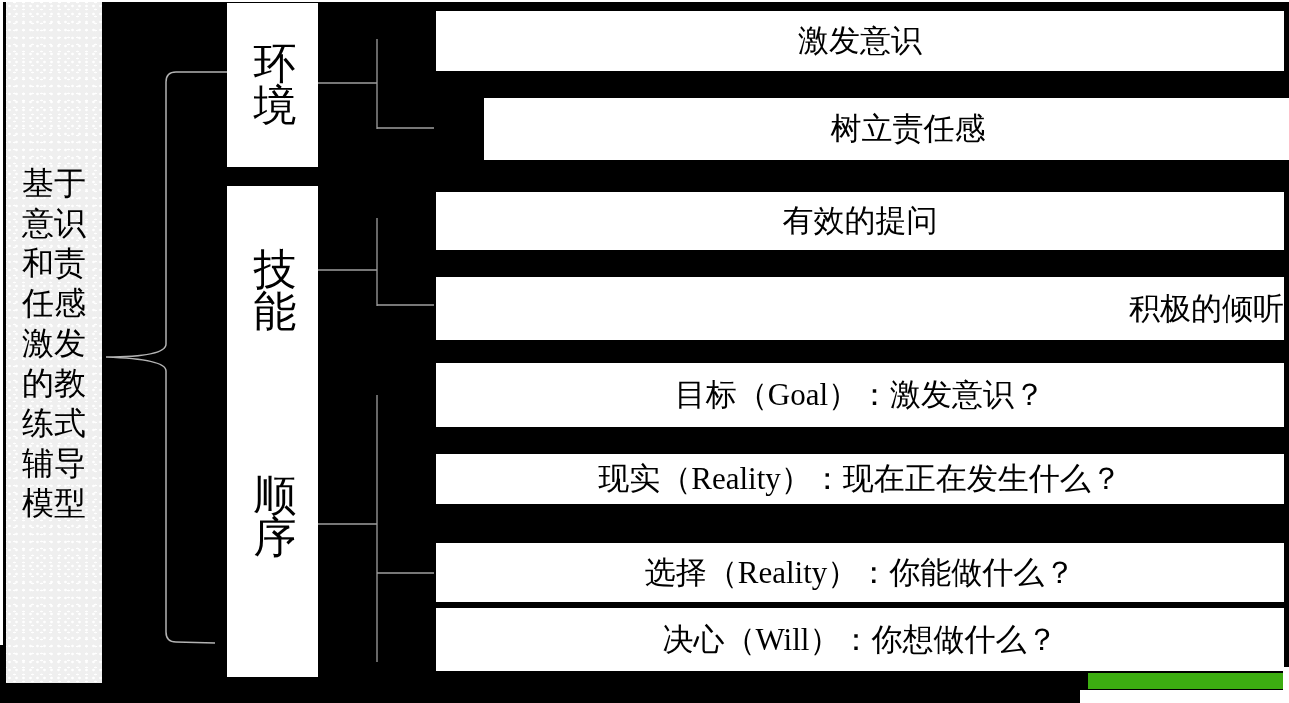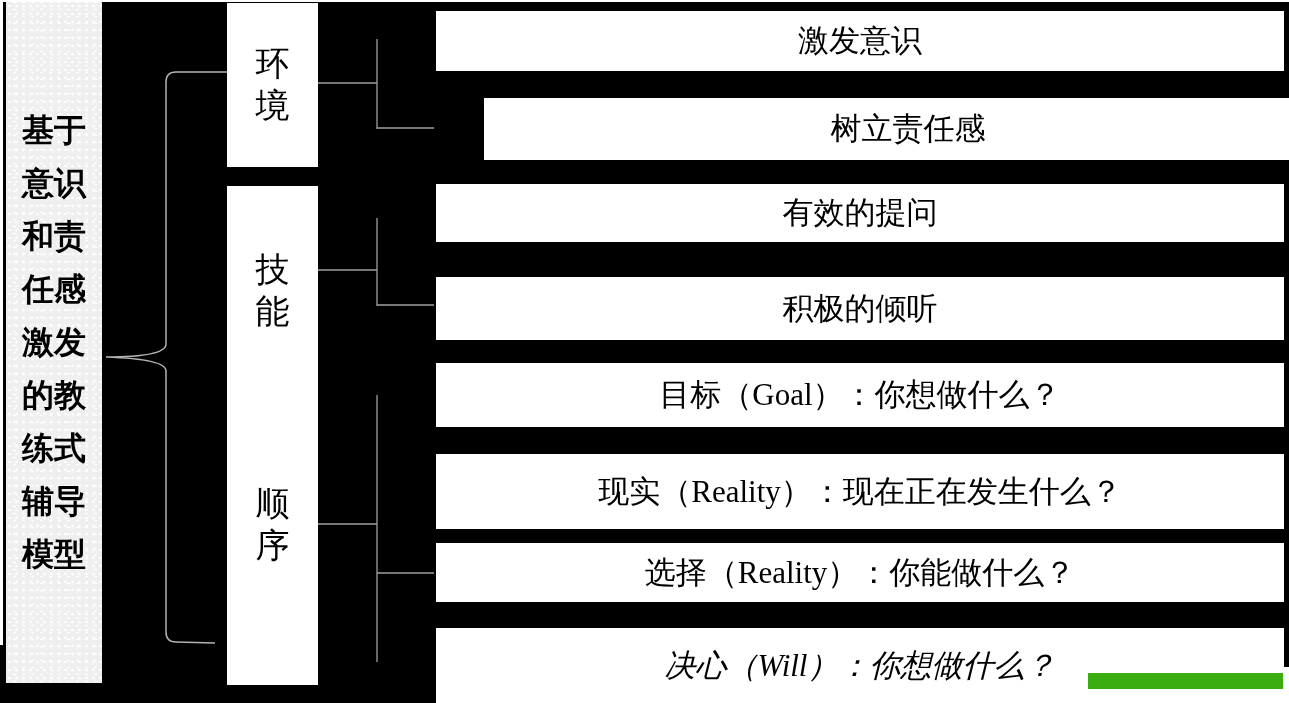--- a/index.html
+++ b/index.html
@@ -15,30 +15,30 @@
     left:6px;top:2px;width:96px;height:681px;
     background-color:#efefef;
     background-image:
       radial-gradient(#ffffff 1px, rgba(255,255,255,0) 1.4px),
       radial-gradient(#ffffff 1px, rgba(255,255,255,0) 1.4px);
     background-size:7px 8px,9px 7px;
     background-position:0 0,4px 4px;
     display:flex;align-items:center;justify-content:center;
   }
   .root-label{
-    width:66px;font-size:32px;line-height:53px;
-    word-break:break-all;text-align:center;font-weight:bold;
+    width:66px;font-size:32px;line-height:40px;
+    word-break:break-all;text-align:center;
   }
   
   .cat-box{
     left:227px;width:91px;background:#fff;
     display:flex;align-items:center;justify-content:center;
   }
   .cat-label{
-    width:38px;font-size:34px;line-height:42px;
+    width:38px;font-size:43px;line-height:42px;
     word-break:break-all;text-align:center;
   }
   
   .leaf-row{
     left:436px;width:848px;background:#fff;
     display:flex;align-items:center;justify-content:center;
   }
   .leaf-label{font-size:31px;white-space:nowrap;}
   
   svg.lines{left:0;top:0;}
@@ -65,44 +65,44 @@
 <div class="abs root-box">
   <div class="root-label">基于意识和责任感激发的教练式辅导模型</div>
 </div>
 
 <div class="abs cat-box" style="top:3px;height:164px;">
   <div class="cat-label">环境</div>
 </div>
 <div class="abs cat-box" style="top:186px;height:209px;">
   <div class="cat-label">技能</div>
 </div>
-<div class="abs cat-box" style="top:364px;height:321px;">
+<div class="abs cat-box" style="top:356px;height:321px;">
   <div class="cat-label">顺序</div>
 </div>
 
 <div class="abs leaf-row" style="top:11px;height:60px;">
   <div class="leaf-label">激发意识</div>
 </div>
 <div class="abs leaf-row" style="top:98px;height:62px;margin-left:48px;">
   <div class="leaf-label">树立责任感</div>
 </div>
-<div class="abs leaf-row" style="top:184px;height:58px;">
+<div class="abs leaf-row" style="top:192px;height:58px;">
   <div class="leaf-label">有效的提问</div>
 </div>
-<div class="abs leaf-row" style="top:277px;height:63px;">
+<div class="abs leaf-row" style="top:277px;height:63px;justify-content:flex-end;">
   <div class="leaf-label">积极的倾听</div>
 </div>
 <div class="abs leaf-row" style="top:363px;height:64px;">
-  <div class="leaf-label">目标（Goal）：你想做什么？</div>
+  <div class="leaf-label">目标（Goal）：激发意识？</div>
 </div>
-<div class="abs leaf-row" style="top:454px;height:75px;">
+<div class="abs leaf-row" style="top:454px;height:50px;">
   <div class="leaf-label">现实（Reality）：现在正在发生什么？</div>
 </div>
 <div class="abs leaf-row" style="top:543px;height:59px;">
   <div class="leaf-label">选择（Reality）：你能做什么？</div>
 </div>
-<div class="abs leaf-row" style="top:628px;height:75px;font-style:italic;">
+<div class="abs leaf-row" style="top:608px;height:63px;">
   <div class="leaf-label">决心（Will）：你想做什么？</div>
 </div>
 
 <div class="abs corner-a"></div>
 <div class="abs corner-b"></div>
 <div class="abs accent-bar" style="background-color: rgb(60, 173, 17);"></div>
 
 </body></html>

